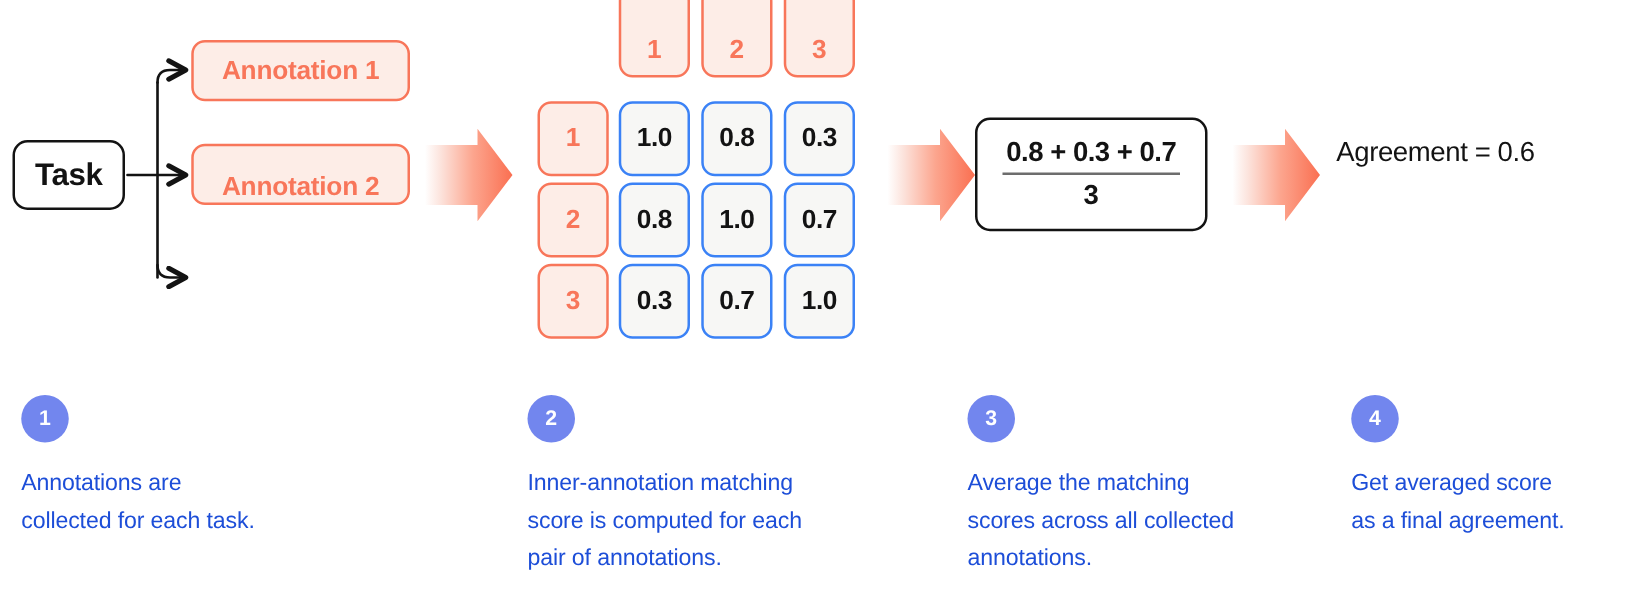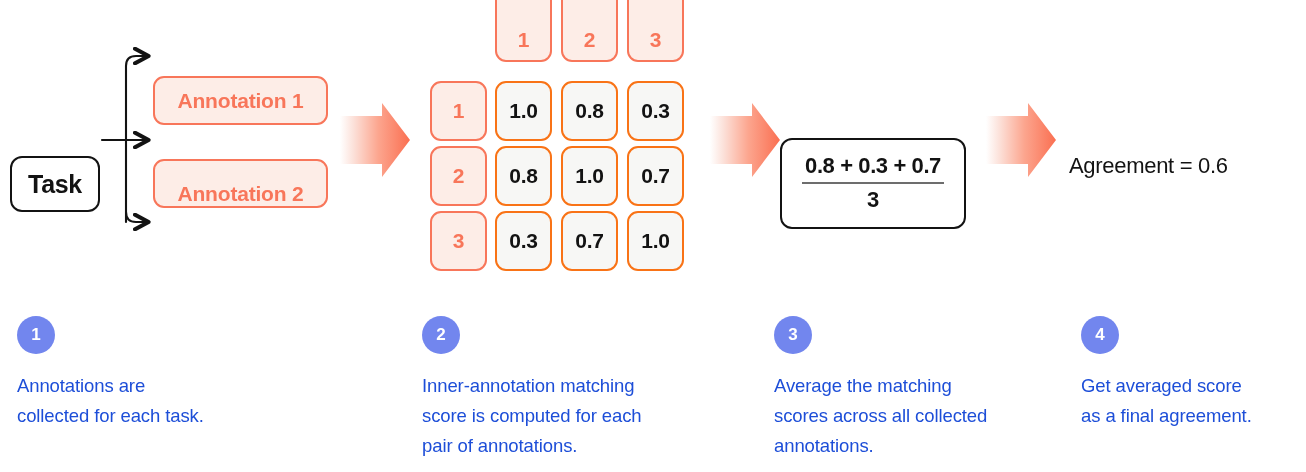--- a/index.html
+++ b/index.html
@@ -17,21 +17,21 @@
   }
 
   #diagram {
     position: absolute;
     left: 0; top: 0;
     width: 1306px;
     height: 472px;
   }
 
   
-  .abs { position: absolute; box-sizing: border-box; margin-top: 44px; }
+  .abs { position: absolute; box-sizing: border-box; }
 
   
   .task-node {
     left: 10px; top: 112px;
     width: 90px; height: 56px;
     border: 2.2px solid #131313;
     border-radius: 12px;
     background: #ffffff;
     display: flex;
     align-items: center;
@@ -93,21 +93,21 @@
     color: #F8765A;
     font-size: 21px;
     font-weight: 700;
   }
   .cell.head.colhead {
     height: 72px;
     align-items: flex-end;
     padding-bottom: 8px;
   }
   .cell.val {
-    border: 2px solid #f97316;
+    border: 2px solid #3b82f6;
     background: #F7F7F5;
     color: #131313;
     font-size: 21px;
     font-weight: 700;
     letter-spacing: -0.3px;
   }
 
   
   .formula-box {
     left: 780px; top: 94px;

